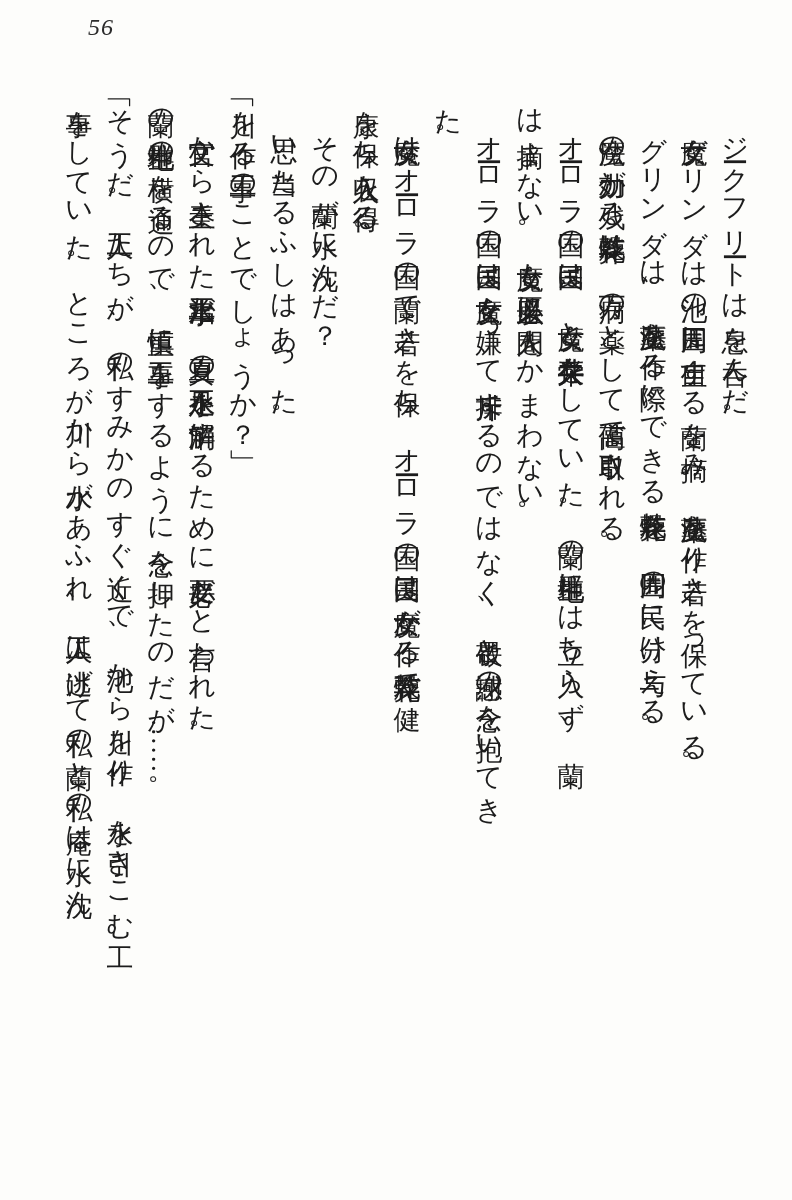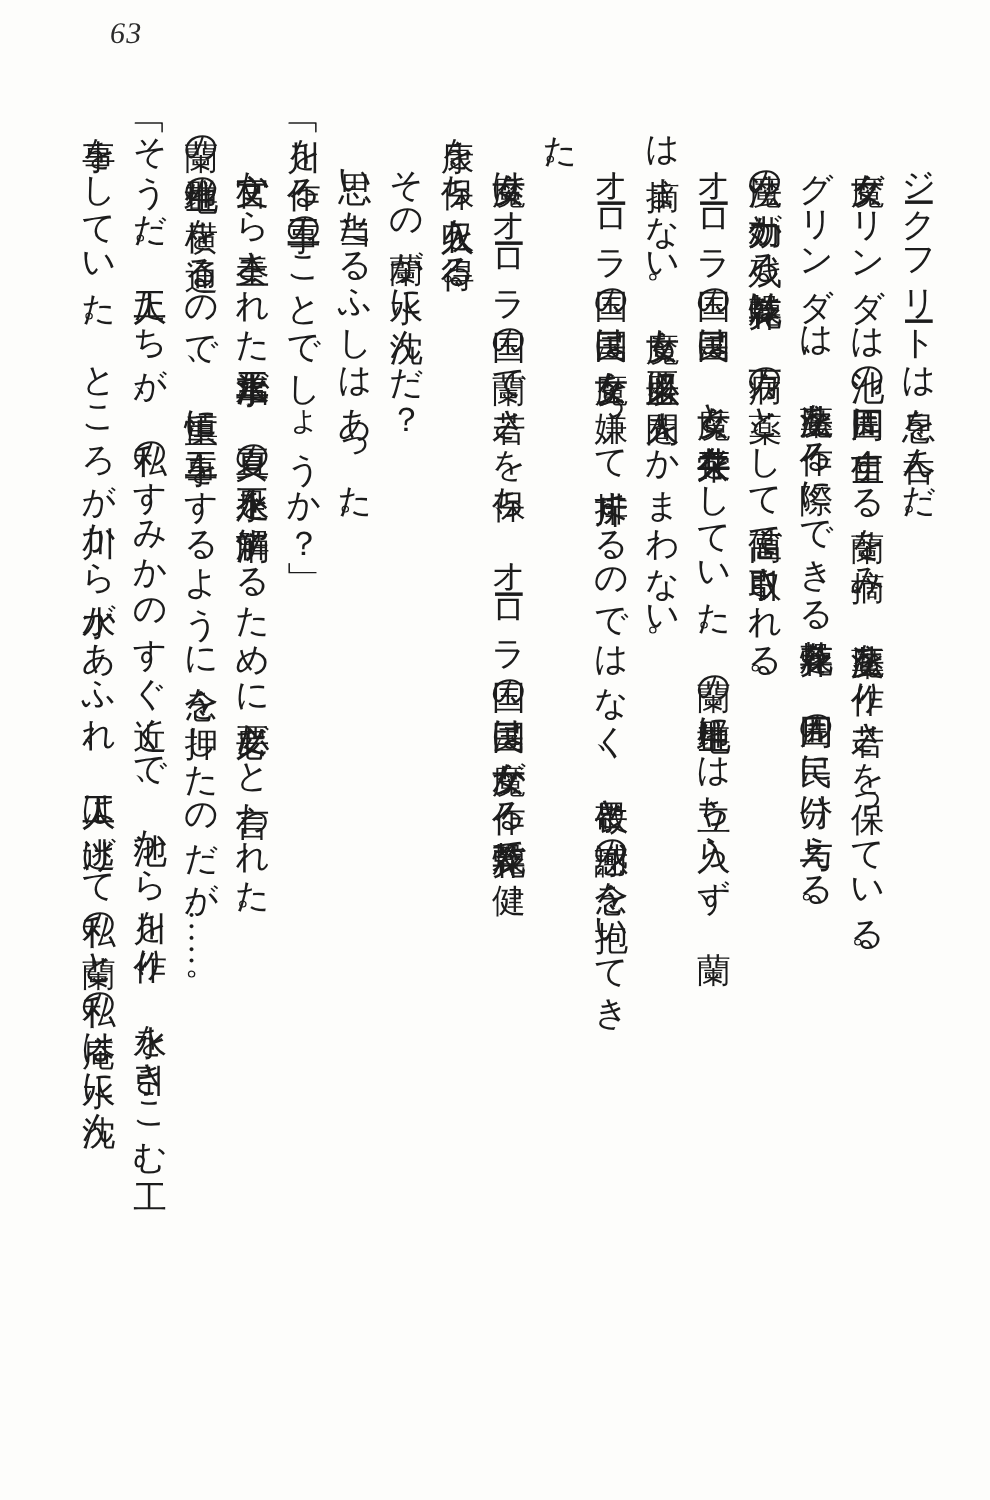--- a/index.html
+++ b/index.html
@@ -44,21 +44,21 @@
   .text-column {
     height: 100%;
     white-space: nowrap;
   }
 </style>
 </head>
 <body>
 
 <div class="book-page">
 
-  <div class="page-number">63</div>
+  <div class="page-number">56</div>
 
   <div class="text-block">
     <div class="text-column">　ジークフリートは息を呑んだ。</div>
     <div class="text-column">　魔女グリンダは池の周囲に自生する蘭を摘み、魔法薬を作り若さを保っている。</div>
     <div class="text-column">　グリンダは、魔法薬を作る際にできる乾燥花弁を、周囲の民に分け与える。</div>
     <div class="text-column">　魔法の効力が残る乾燥花弁は、万病の薬として高値で取引される。</div>
     <div class="text-column">　オーロラ国の国民は、魔女と共存共栄をしていた。蘭の群生地には立ち入らず、蘭</div>
     <div class="text-column">は摘まない。魔女も必要以上に人間をかまわない。</div>
     <div class="text-column">　オーロラ国の国民は魔女を嫌って排斥するのではなく、畏敬と感謝の念を抱いてき</div>
     <div class="text-column">た。</div>

